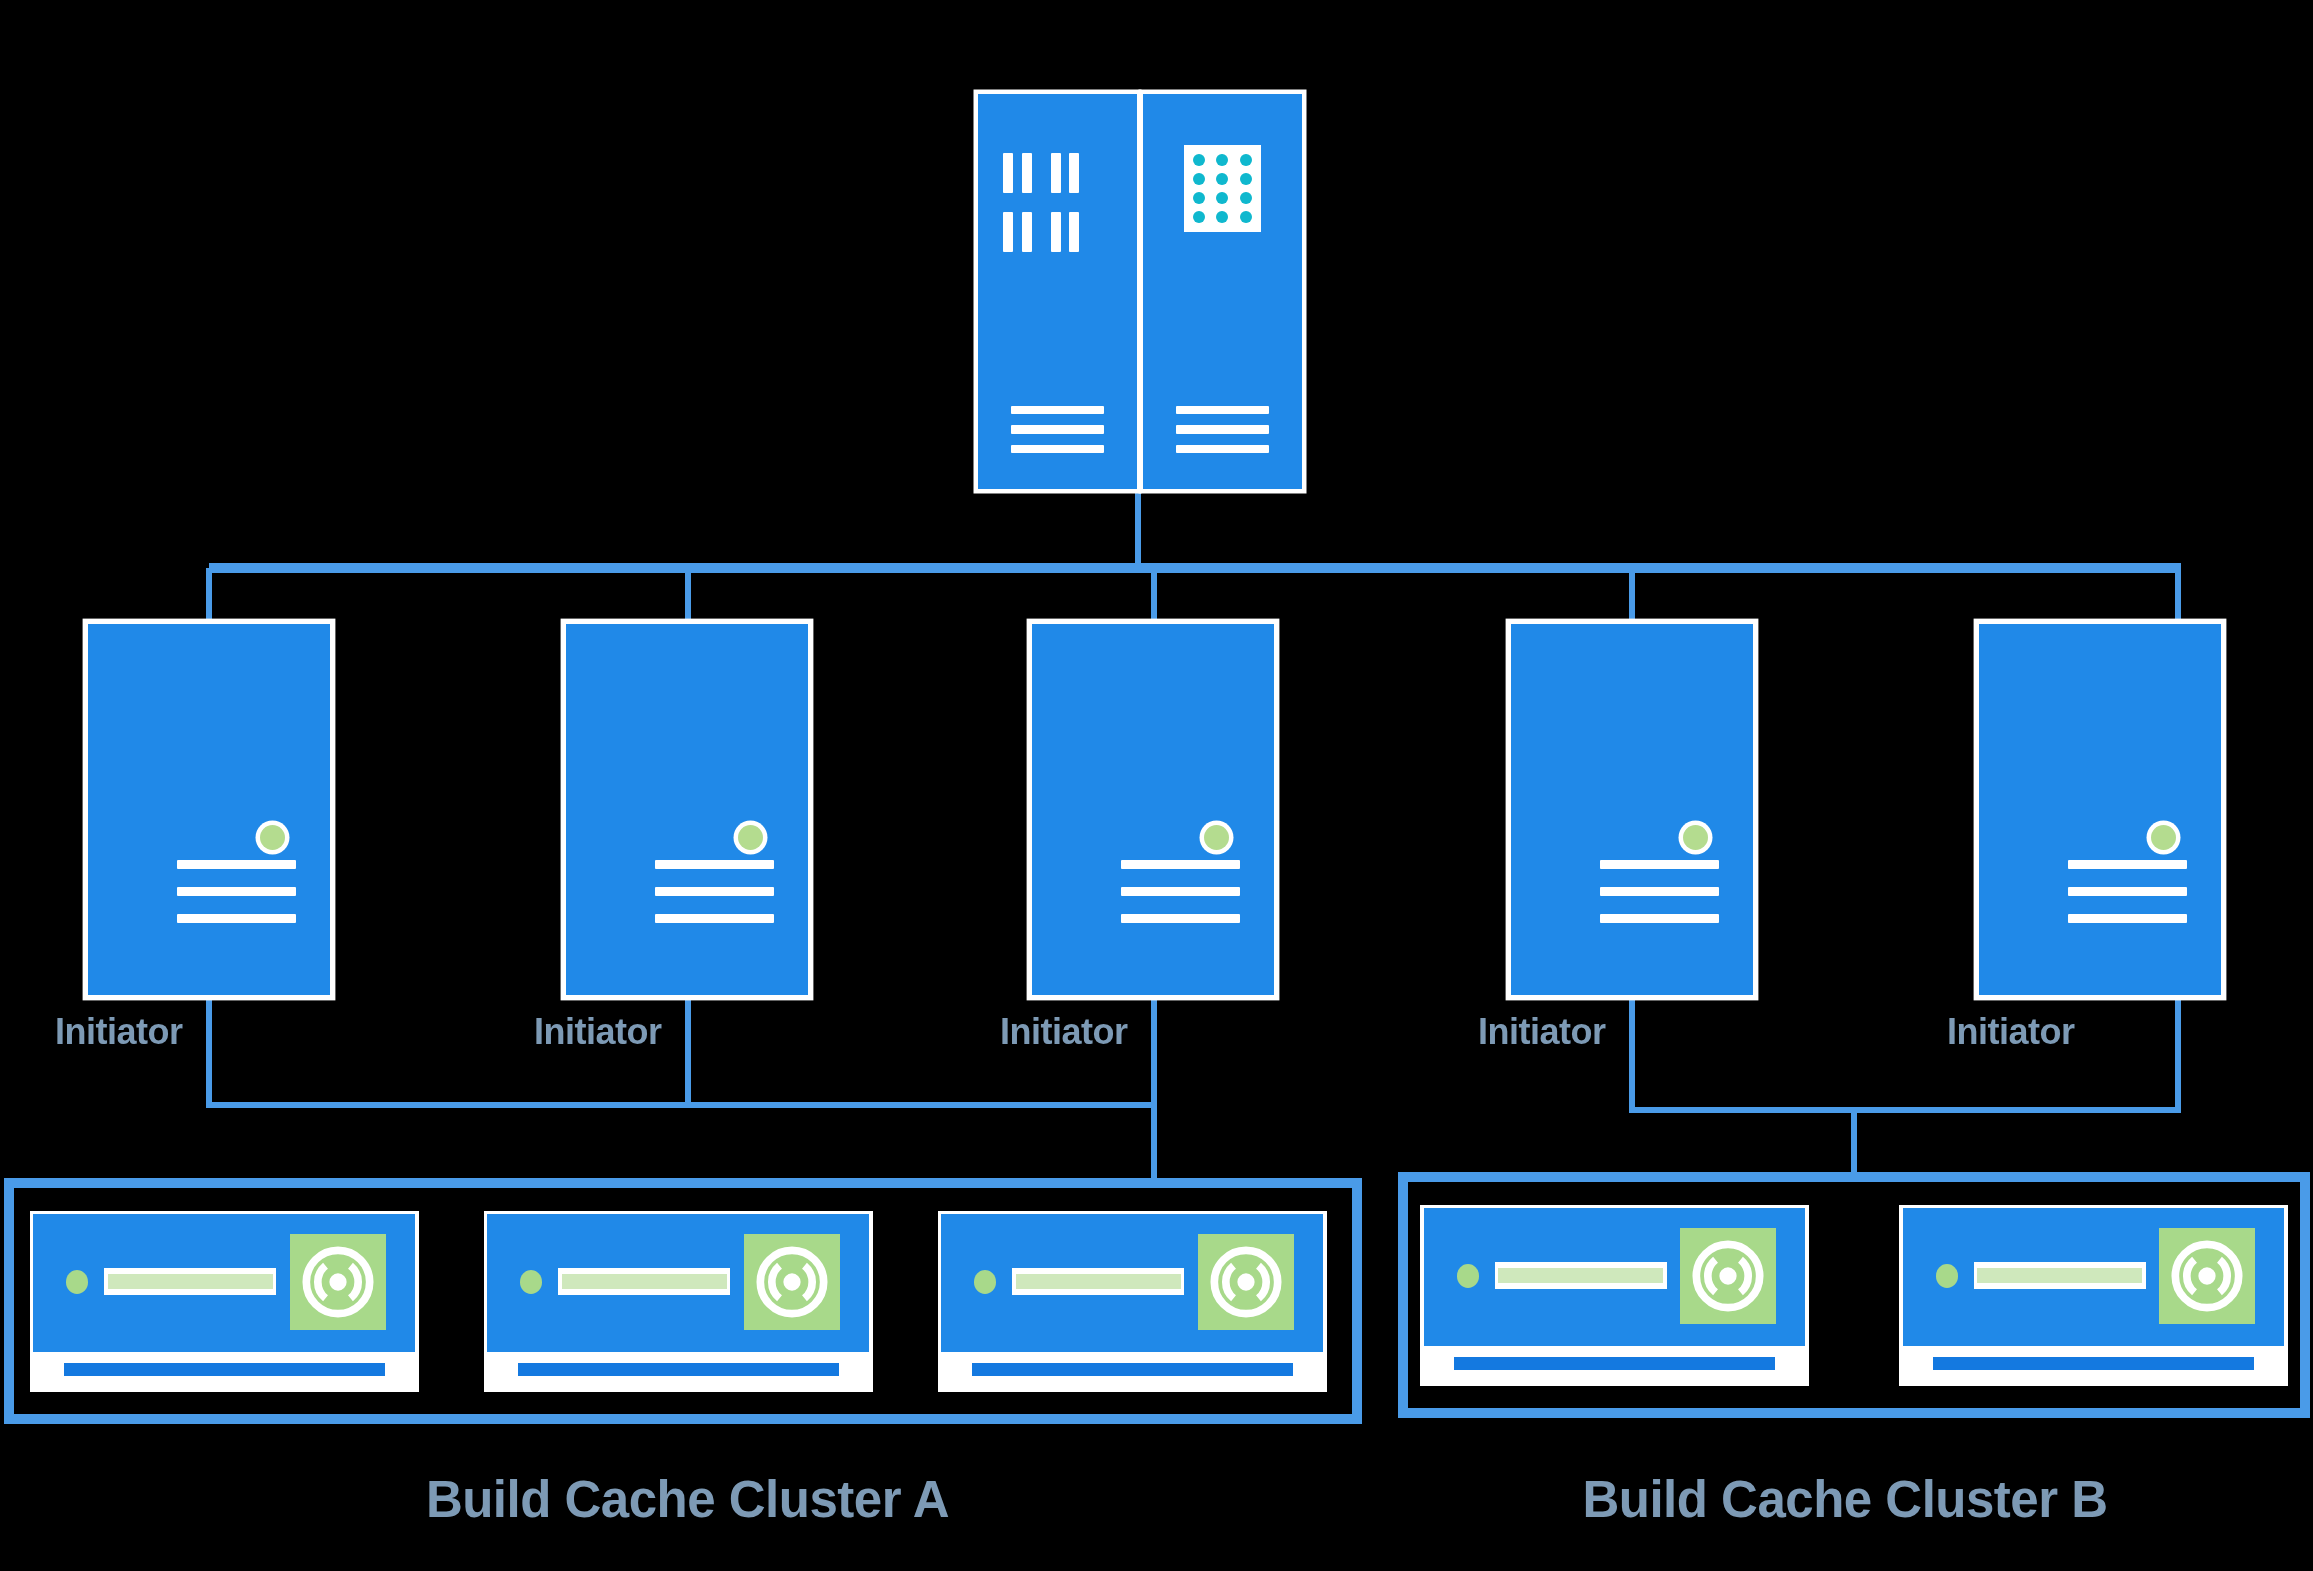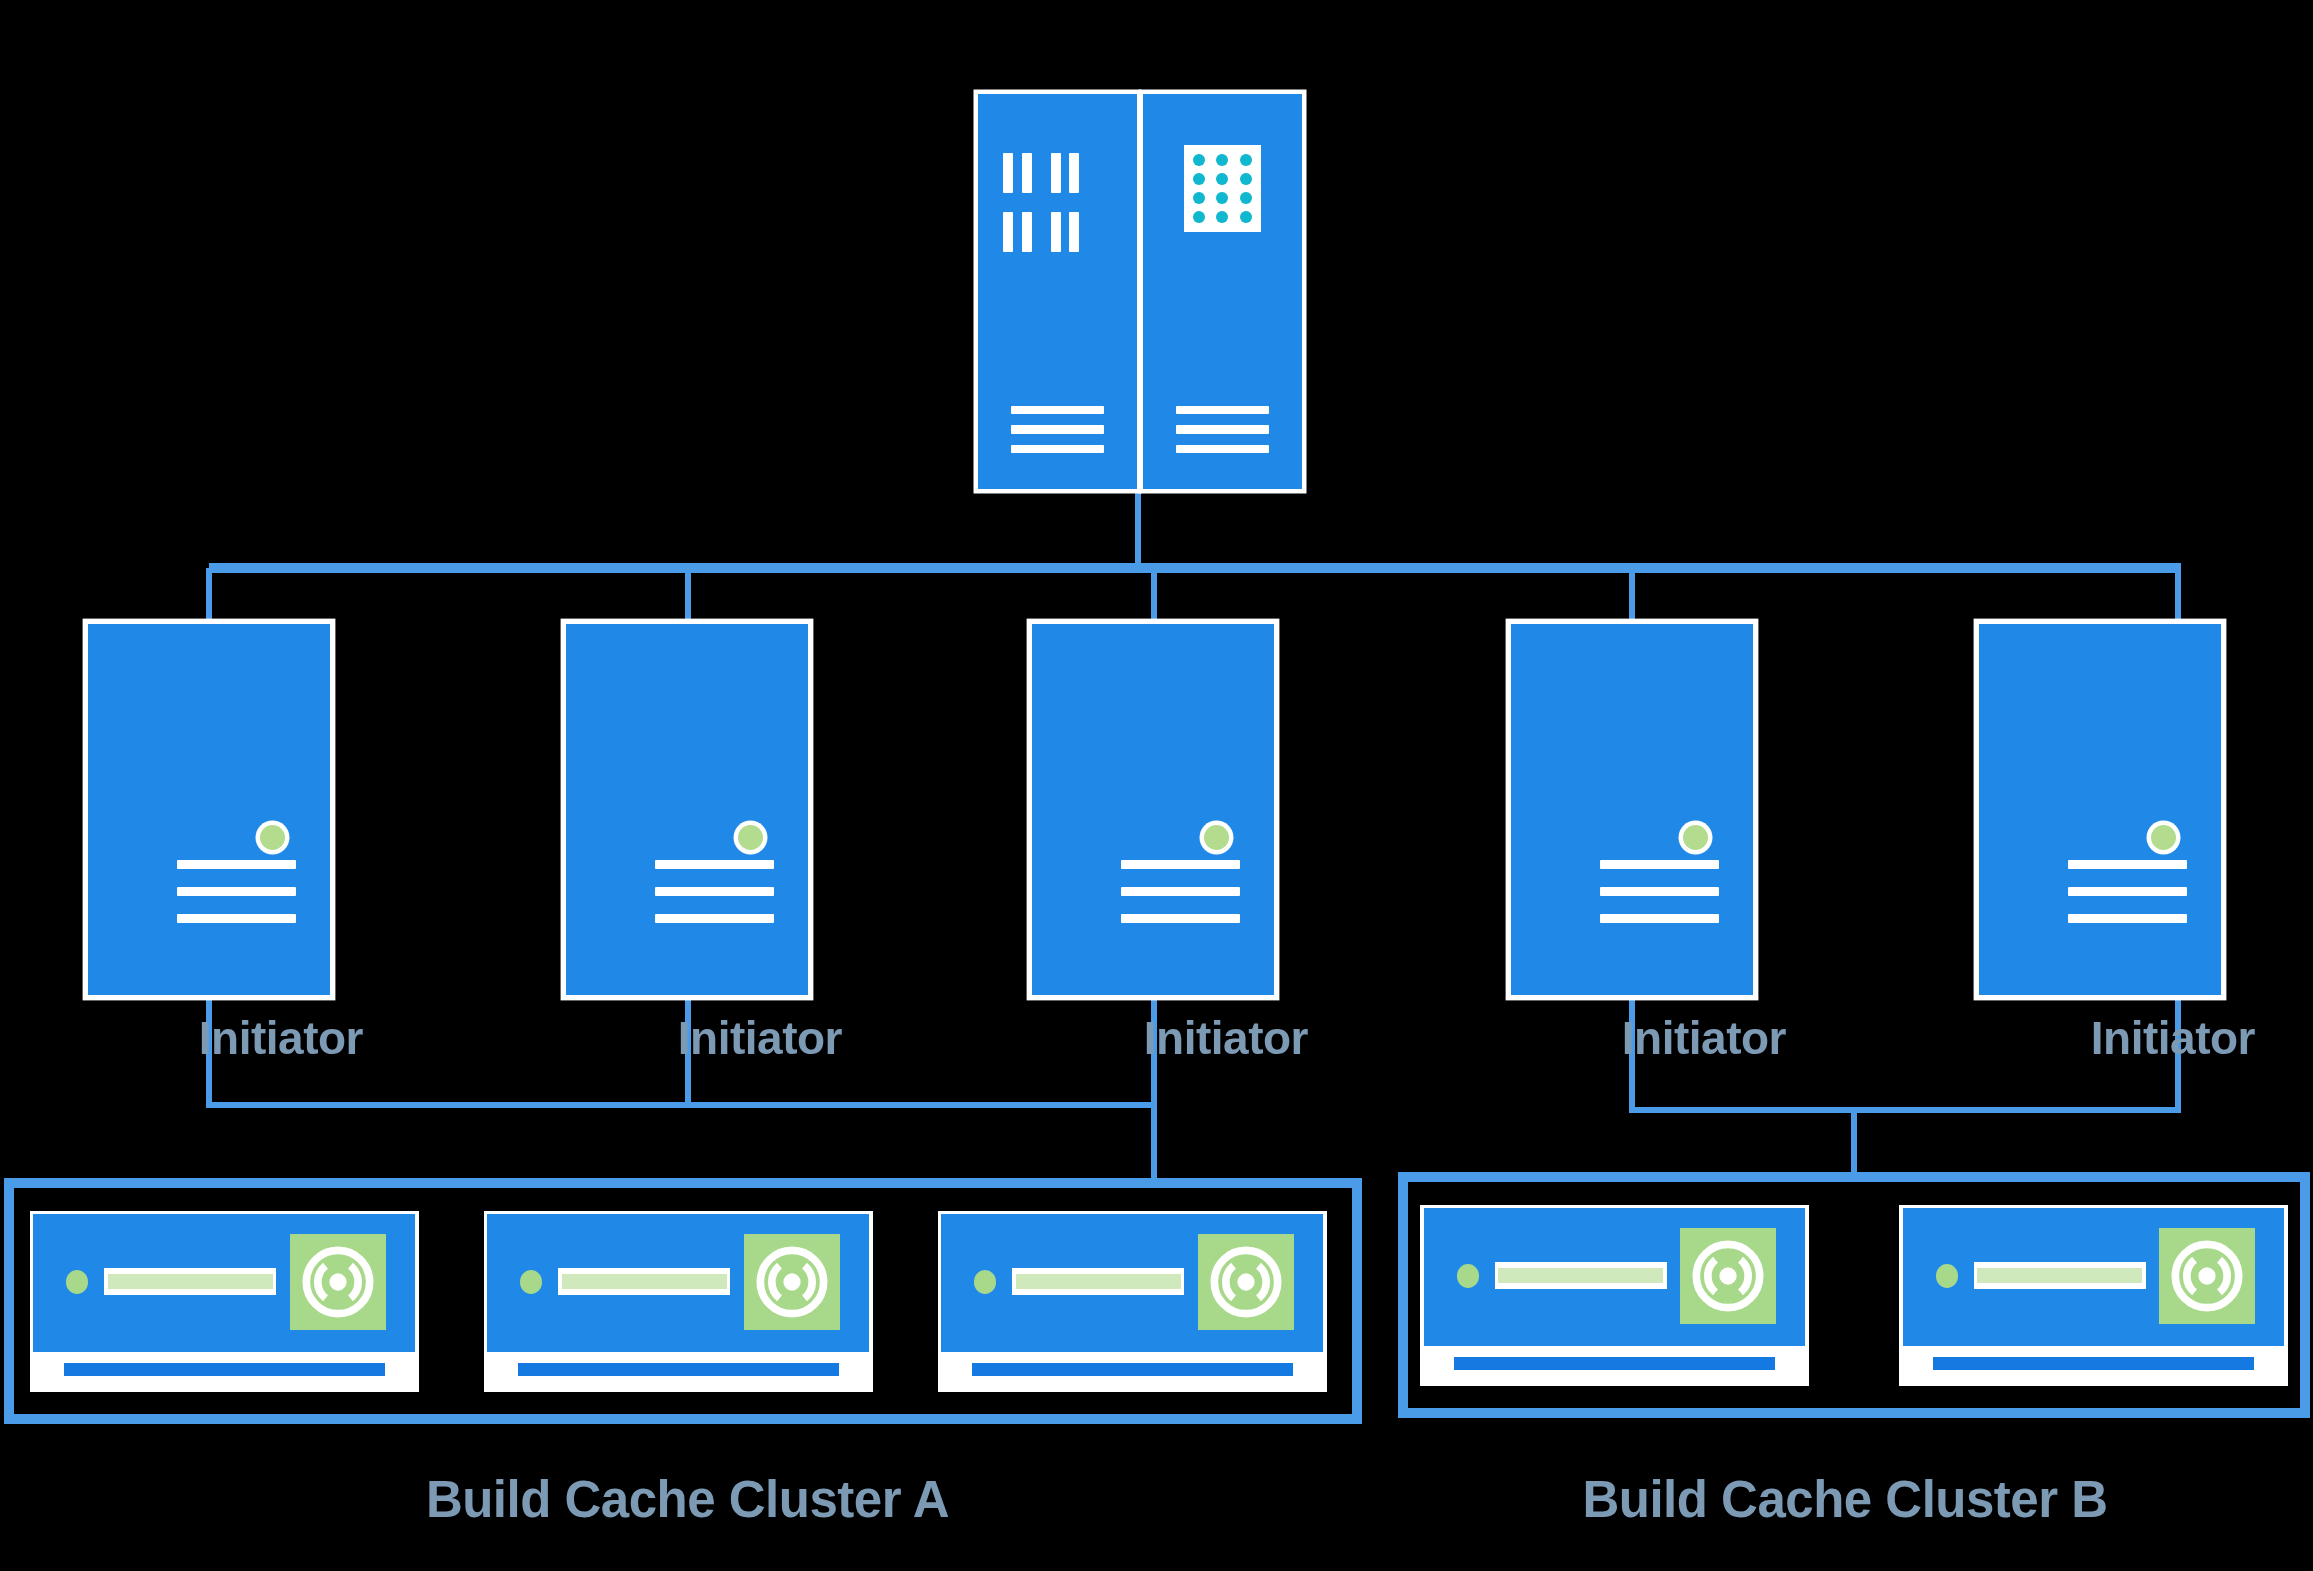--- a/index.html
+++ b/index.html
@@ -32,22 +32,22 @@
   .lbl-coordinator {
     left: 982px;
     top: 7.2px;
     width: 317px;
     text-align: center;
     font-size: 52px;
   }
   .lbl-initiator {
     top: 1011px;
     width: 308px;
-    text-align: right;
-    font-size: 46px;
+    text-align: left;
+    font-size: 36px;
   }
   .lbl-cluster {
     top: 1470px;
     font-size: 51px;
     text-align: center;
   }
   .lbl-cluster-a { left: 163px; width: 1049px; }
   .lbl-cluster-b { left: 1411px; width: 868px; }
 
   

